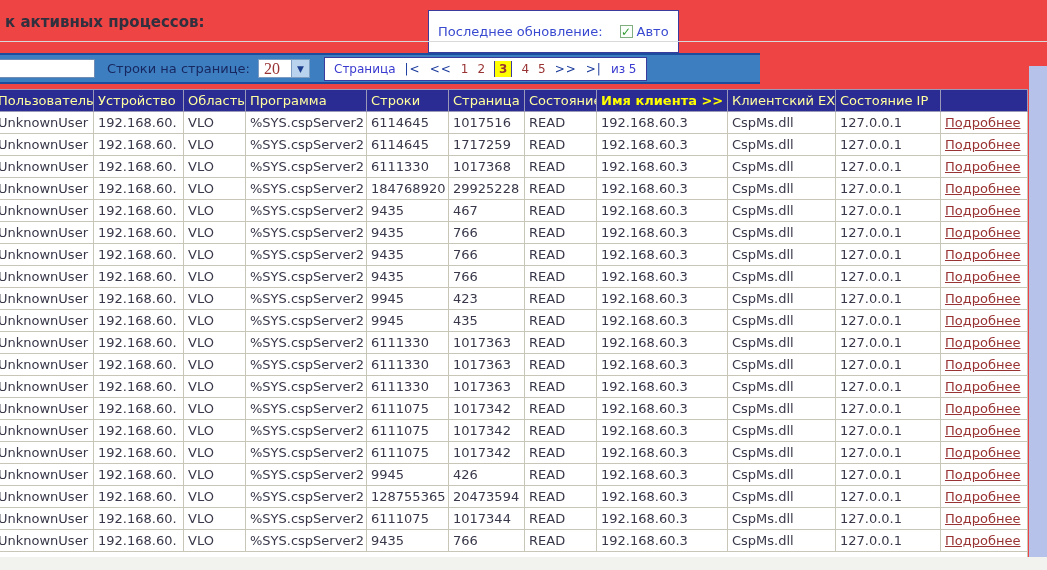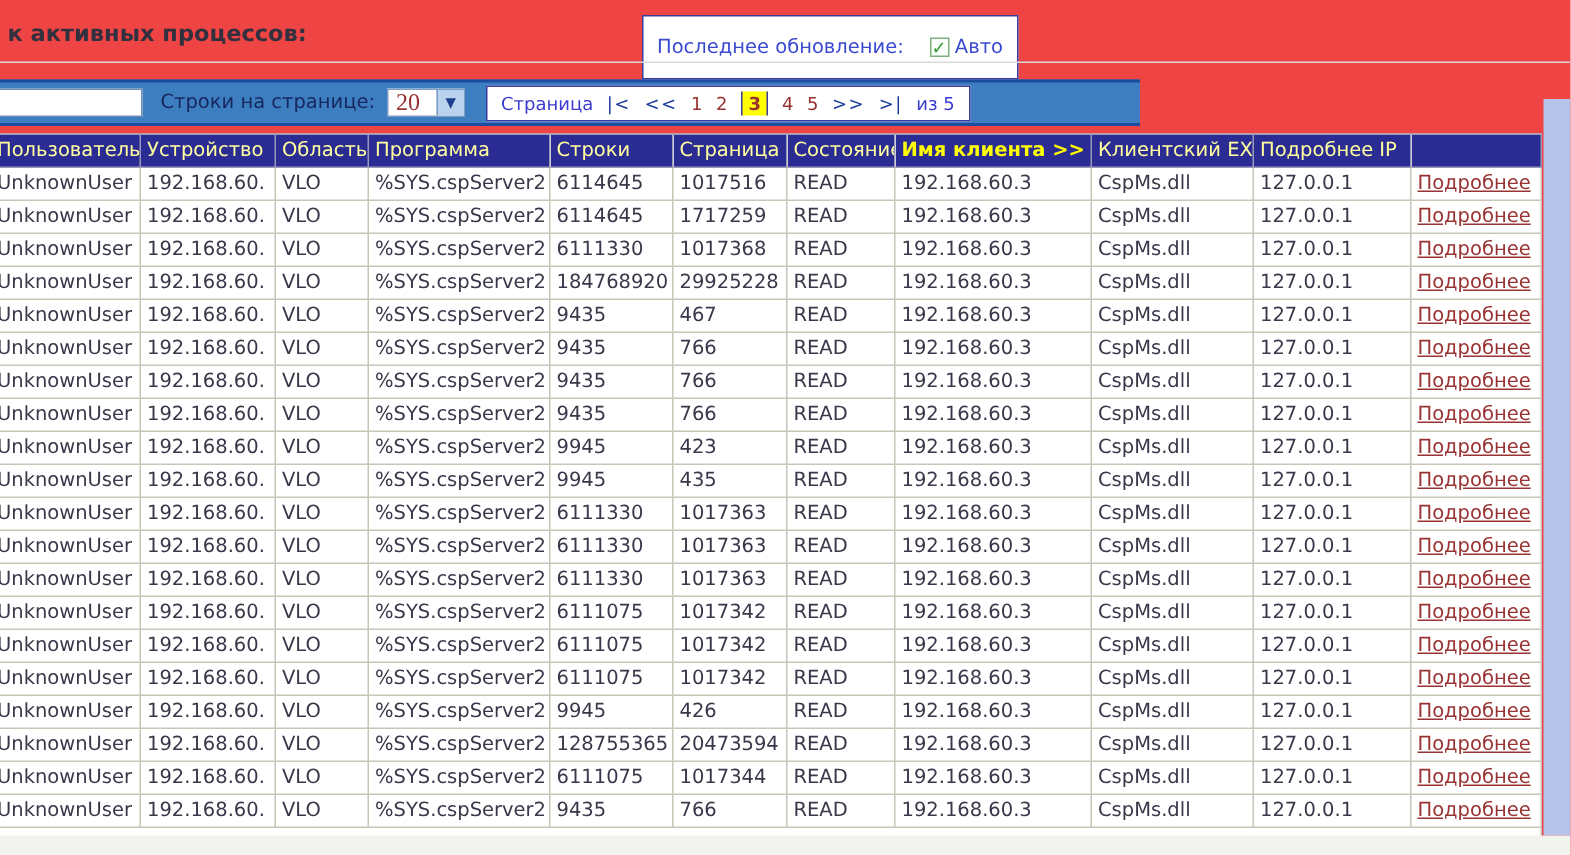--- a/index.html
+++ b/index.html
@@ -114,21 +114,21 @@
       <tr id="header-row">
           <th>Пользователь</th>
           <th>Устройство</th>
           <th>Область</th>
           <th>Программа</th>
           <th>Строки</th>
           <th>Страница</th>
           <th>Состояние</th>
           <th class="sorted">Имя клиента &gt;&gt;</th>
           <th>Клиентский EXE</th>
-          <th>Подробнее IP</th>
+          <th>Состояние IP</th>
           <th></th>
         </tr>
     </thead>
     <tbody id="table-body">
         <tr>
           <td>UnknownUser</td>
           <td>192.168.60.</td>
           <td>VLO</td>
           <td>%SYS.cspServer2</td>
           <td>6114645</td>

